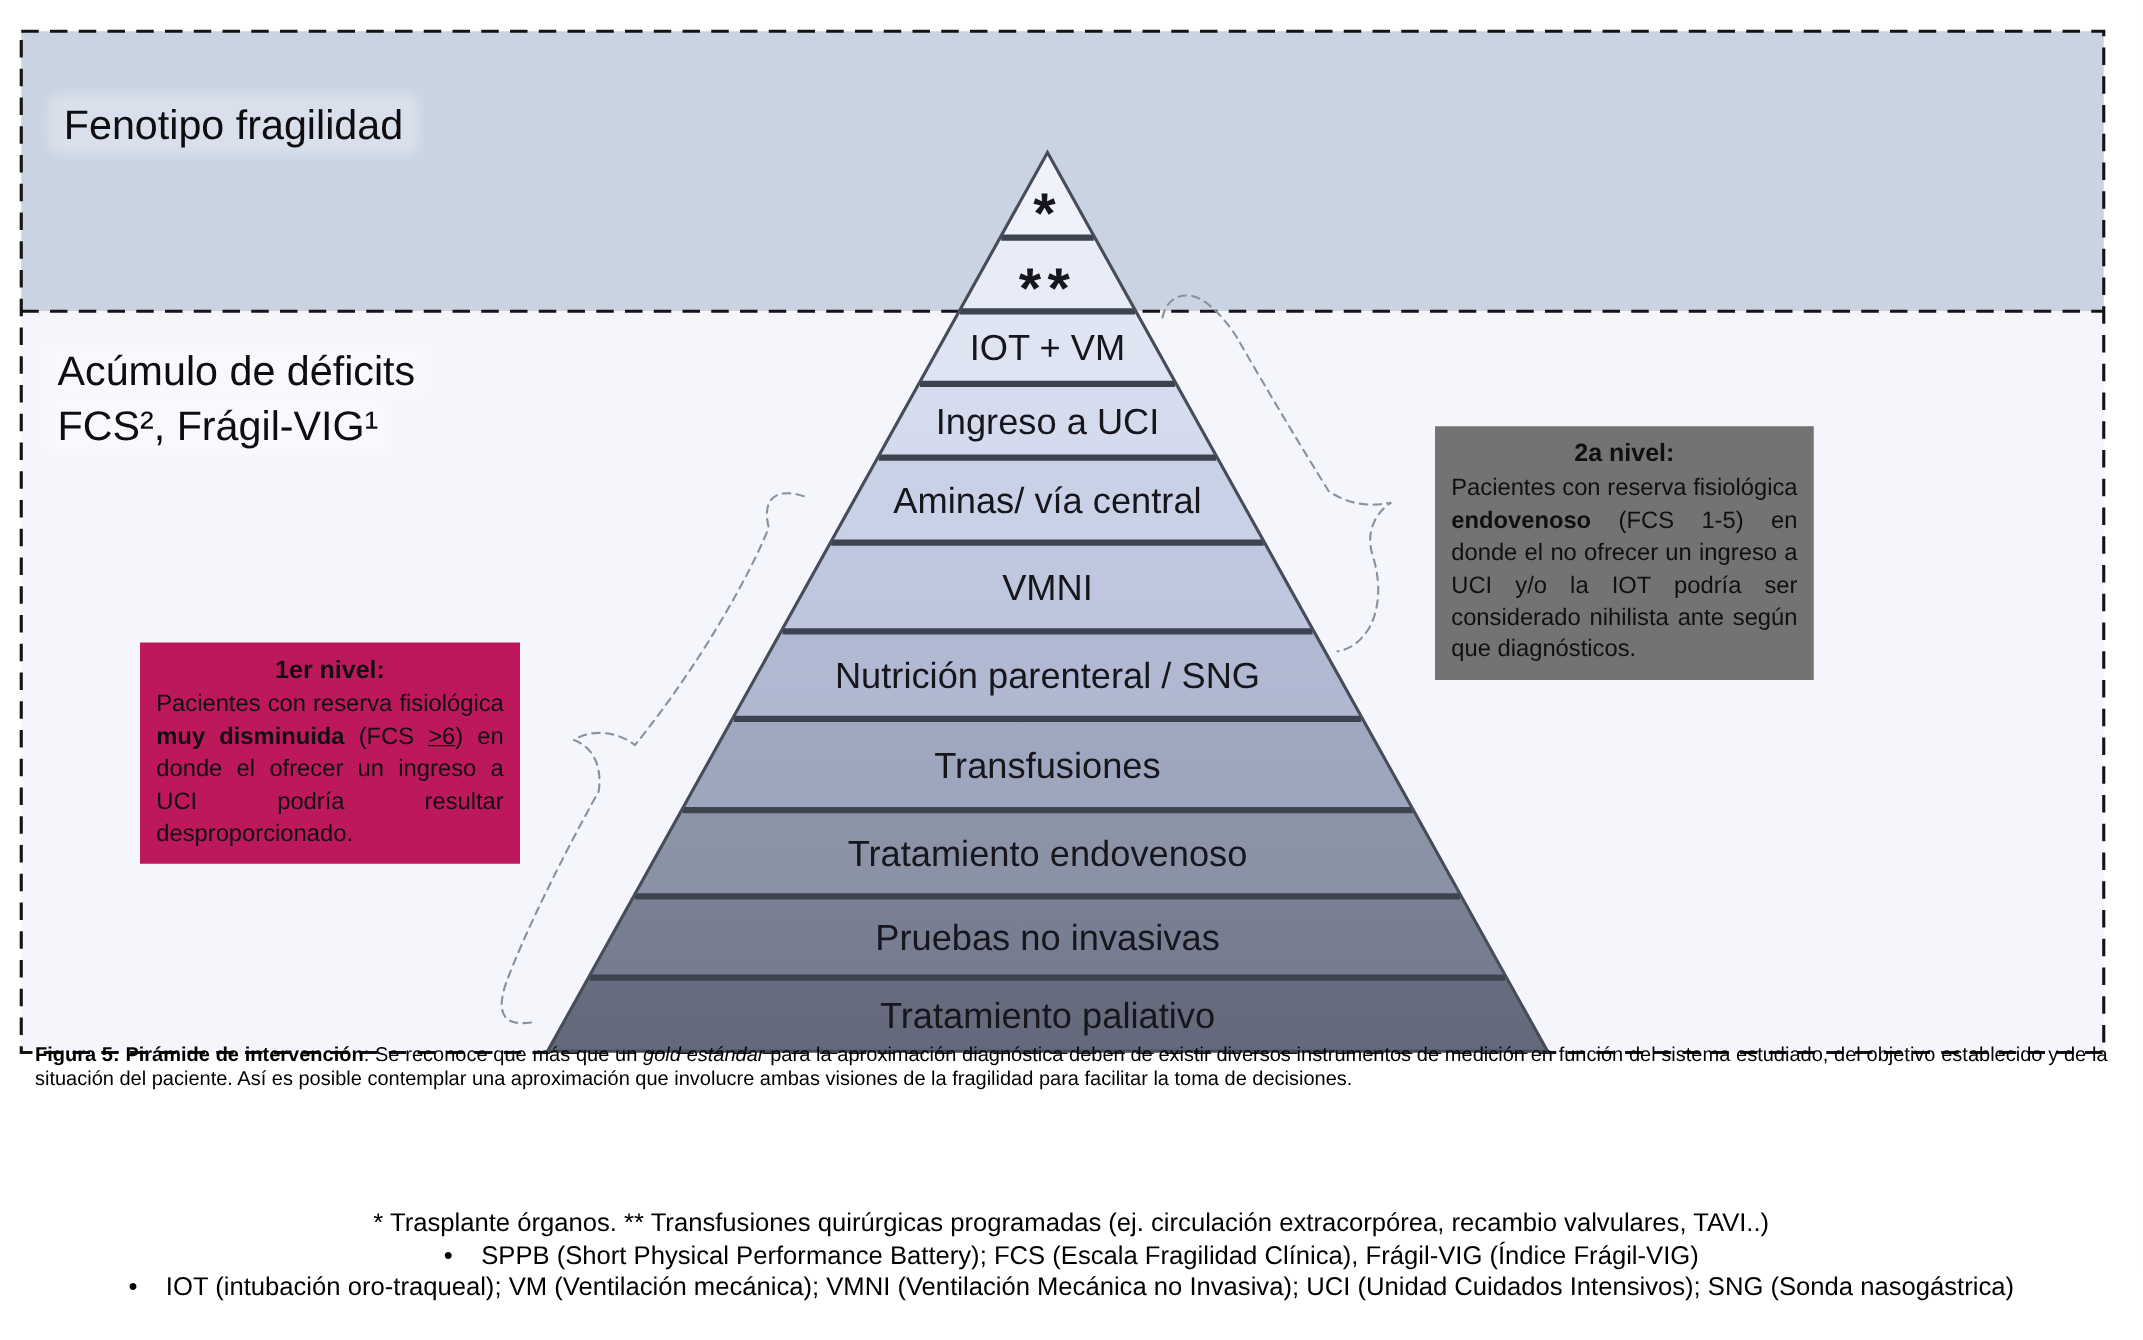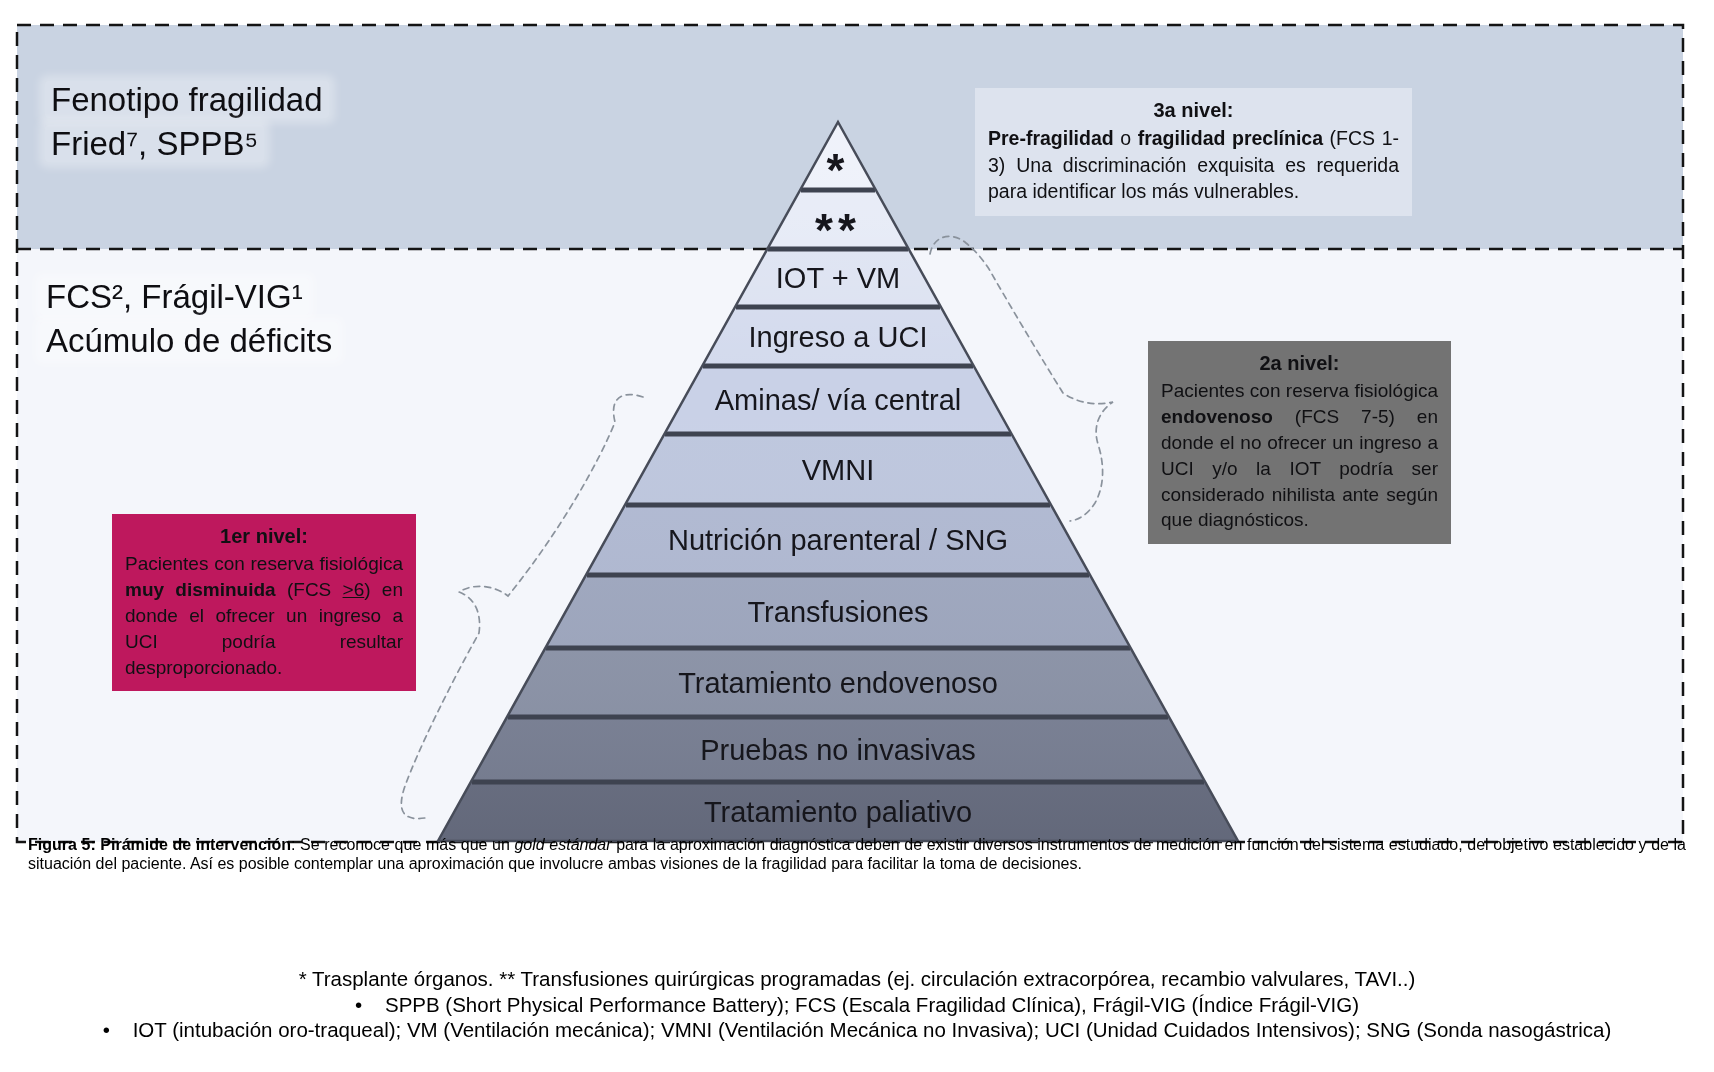--- a/index.html
+++ b/index.html
@@ -100,35 +100,30 @@
     <text class="lvl" x="838" y="480">VMNI</text>
     <text class="lvl" x="838" y="550">Nutrición parenteral / SNG</text>
     <text class="lvl" x="838" y="622">Transfusiones</text>
     <text class="lvl" x="838" y="693">Tratamiento endovenoso</text>
     <text class="lvl" x="838" y="760">Pruebas no invasivas</text>
     <text class="lvl" x="838" y="822">Tratamiento paliativo</text>
   </svg>
 
   <div class="heading heading-fenotipo">
     <div class="hl"><span>Fenotipo fragilidad</span></div>
-    <div class="hl"><span>Fried⁷, SPPB⁵</span></div>
   </div>
   <div class="heading heading-acumulo">
+    <div class="hl"><span>Acúmulo de déficits</span></div>
     <div class="hl"><span>FCS², Frágil-VIG¹</span></div>
-    <div class="hl"><span>Acúmulo de déficits</span></div>
   </div>
 
-  <div class="note note-3a" style="background: rgb(221, 227, 238);">
-    <div class="note-title">3a nivel:</div>
-    <p class="note-body"><span class="b">Pre-fragilidad</span><span> o </span><span class="b">fragilidad preclínica</span><span> (FCS 1-3) </span><span>Una discriminación exquisita es requerida para identificar los más vulnerables.</span></p>
-  </div>
 
   <div class="note note-2a" style="background: #737373;">
     <div class="note-title">2a nivel:</div>
-    <p class="note-body"><span>Pacientes con reserva fisiológica </span><span class="b">endovenoso</span><span> (FCS 7-5) en donde el no ofrecer un ingreso a UCI y/o la IOT podría ser considerado nihilista ante según que diagnósticos.</span></p>
+    <p class="note-body"><span>Pacientes con reserva fisiológica </span><span class="b">endovenoso</span><span> (FCS 1-5) en donde el no ofrecer un ingreso a UCI y/o la IOT podría ser considerado nihilista ante según que diagnósticos.</span></p>
   </div>
 
   <div class="note note-1er" style="background: #be185d;">
     <div class="note-title">1er nivel:</div>
     <p class="note-body"><span>Pacientes con reserva fisiológica </span><span class="b">muy disminuida</span><span> (FCS </span><span class="u">&gt;6</span><span>) en donde el ofrecer un ingreso a UCI podría resultar desproporcionado.</span></p>
   </div>
 
   <div class="caption">
     <span class="b">Figura 5: Pirámide de intervención</span><span>: Se reconoce que más que un </span><span class="i">gold estándar</span><span> para la aproximación diagnóstica deben de existir diversos instrumentos de medición en función del sistema estudiado, del objetivo establecido y de la situación del paciente. Así es posible contemplar una aproximación que involucre ambas visiones de la fragilidad para facilitar la toma de decisiones.</span>
   </div>

